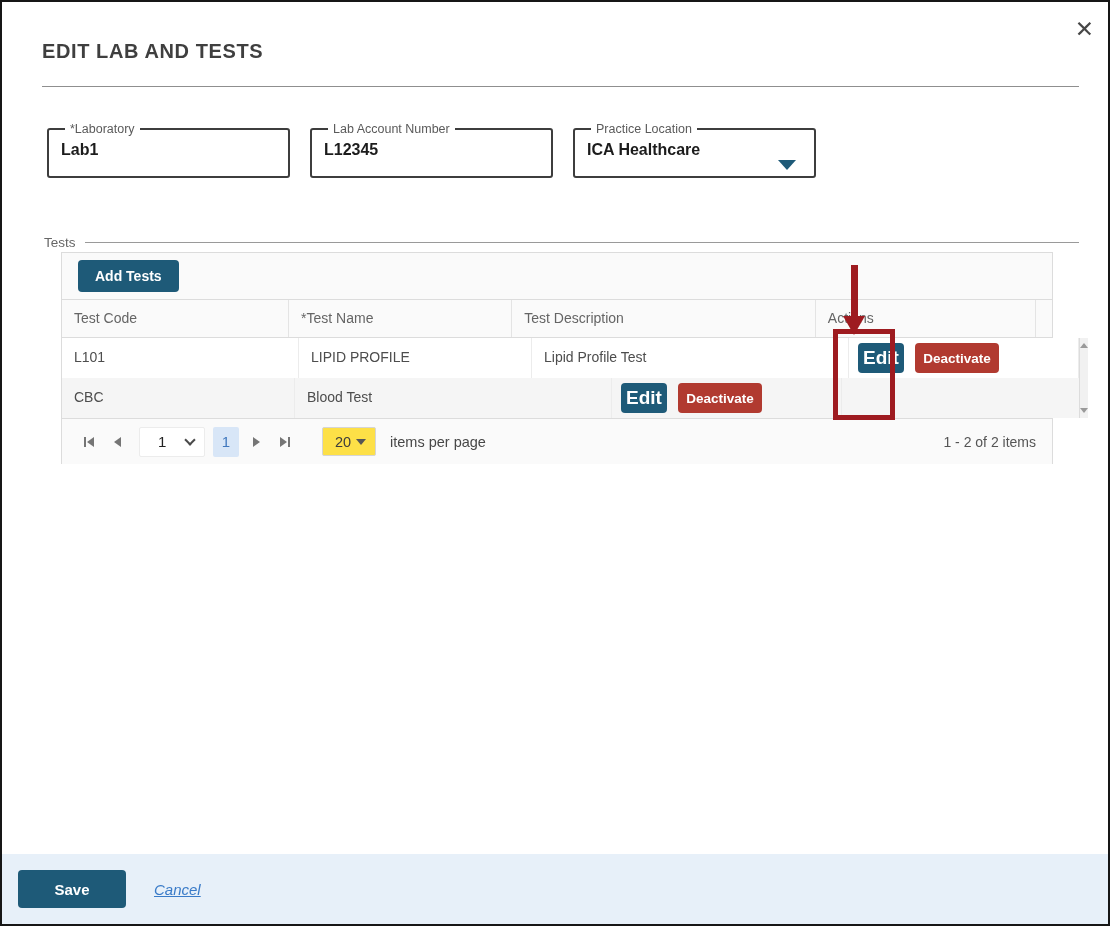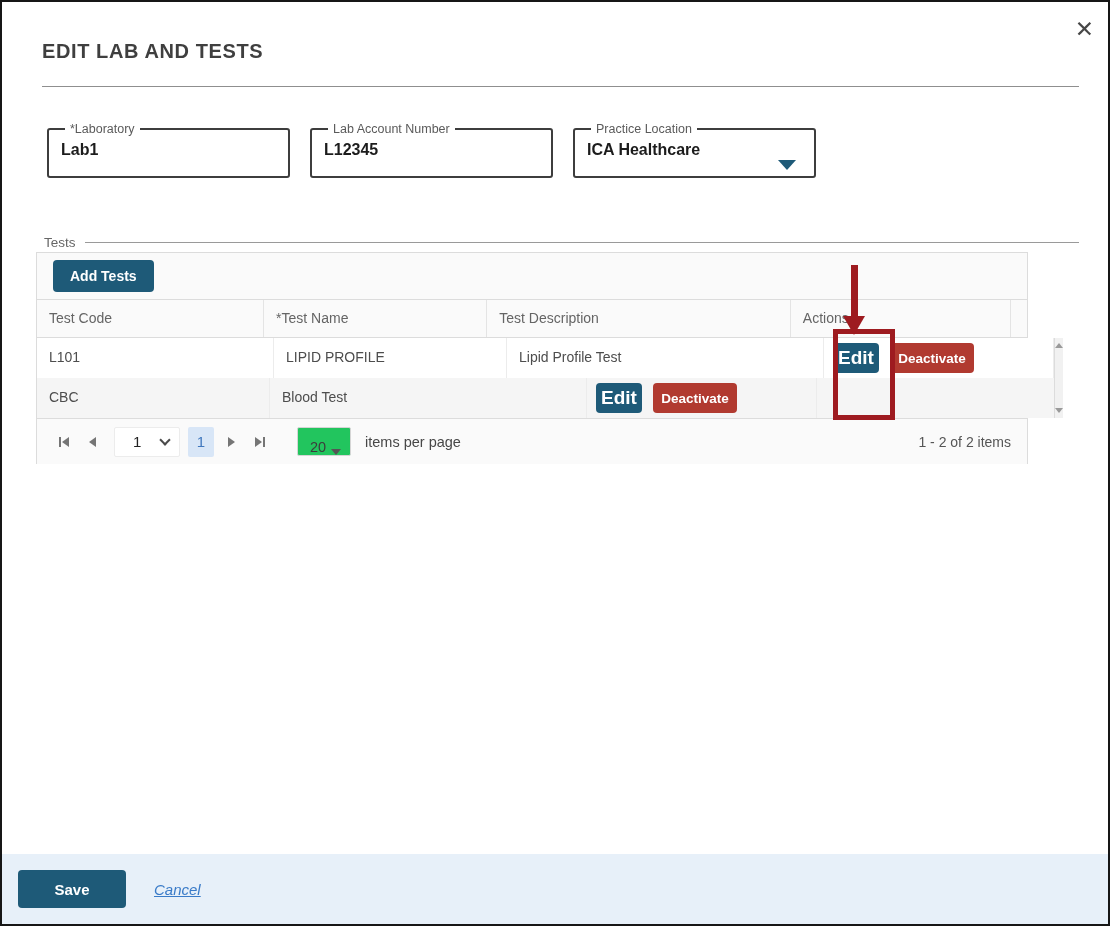--- a/index.html
+++ b/index.html
@@ -52,21 +52,21 @@
   }
   
   .tests-legend {
     position:absolute; left:42px; top:221px; width:1035px;
     display:flex; align-items:center;margin-top:12px;
   }
   .tests-legend .txt { font-size:13.5px; color:#666; }
   .tests-legend .line { flex:1; border-top:1px solid #9a9a9a; margin-left:9px; }
   
   .grid {
-    position:absolute; left:34px; top:250px; width:992px; height:212px;
+    position:absolute; left:59px; top:250px; width:992px; height:212px;
     border:1px solid #dcdcdc; background:#fff;
   }
   .grid-toolbar {
     height:47px; background:#fafafa; border-bottom:1px solid #dcdcdc;
     display:flex; align-items:center; padding-left:16px;
   }
   .btn { border:none; cursor:pointer; color:#fff; border-radius:4px;
          font-family:"Liberation Sans", sans-serif; }
   .btn-primary { background:#1e5a78; }
   .btn-danger  { background:#b13a30; }
@@ -113,22 +113,22 @@
     padding:0 10px 0 18px; cursor:pointer; margin-left:4px;
   }
   .page-select .val { font-size:15px; color:#222; }
   .chev { width:8px; height:8px; border-right:2px solid #4a4a4a; border-bottom:2px solid #4a4a4a;
           transform:rotate(45deg); margin-top:-4px; }
   .page-num {
     width:26px; height:30px; background:#d8e6f7; color:#4178be; border-radius:2px;
     font-size:15px; display:flex; align-items:center; justify-content:center; cursor:pointer;
   }
   .size-select {
-    width:54px; height:29px; background:#22c55e; border:1px solid #d5d5d5; border-radius:2px;
-    display:flex; align-items:flex-end; justify-content:space-between;
+    width:54px; height:29px; background:#fde047; border:1px solid #d5d5d5; border-radius:2px;
+    display:flex; align-items:center; justify-content:space-between;
     padding:0 9px 0 12px; cursor:pointer; margin-left:18px;
   }
   .size-select .val { font-size:14.5px; color:#3c3c3c; }
   .tri-dd { width:0;height:0;border-left:5px solid transparent;border-right:5px solid transparent;border-top:6px solid #555; }
   .per-page { font-size:14.5px; color:#474747; margin-left:6px; }
   .range { margin-left:auto; font-size:14px; color:#555; }
   
   .anno-box {
     position:absolute; left:831px; top:327px; width:62px; height:91px;
     border:5px solid #9e1b20; pointer-events:none; z-index:5;

